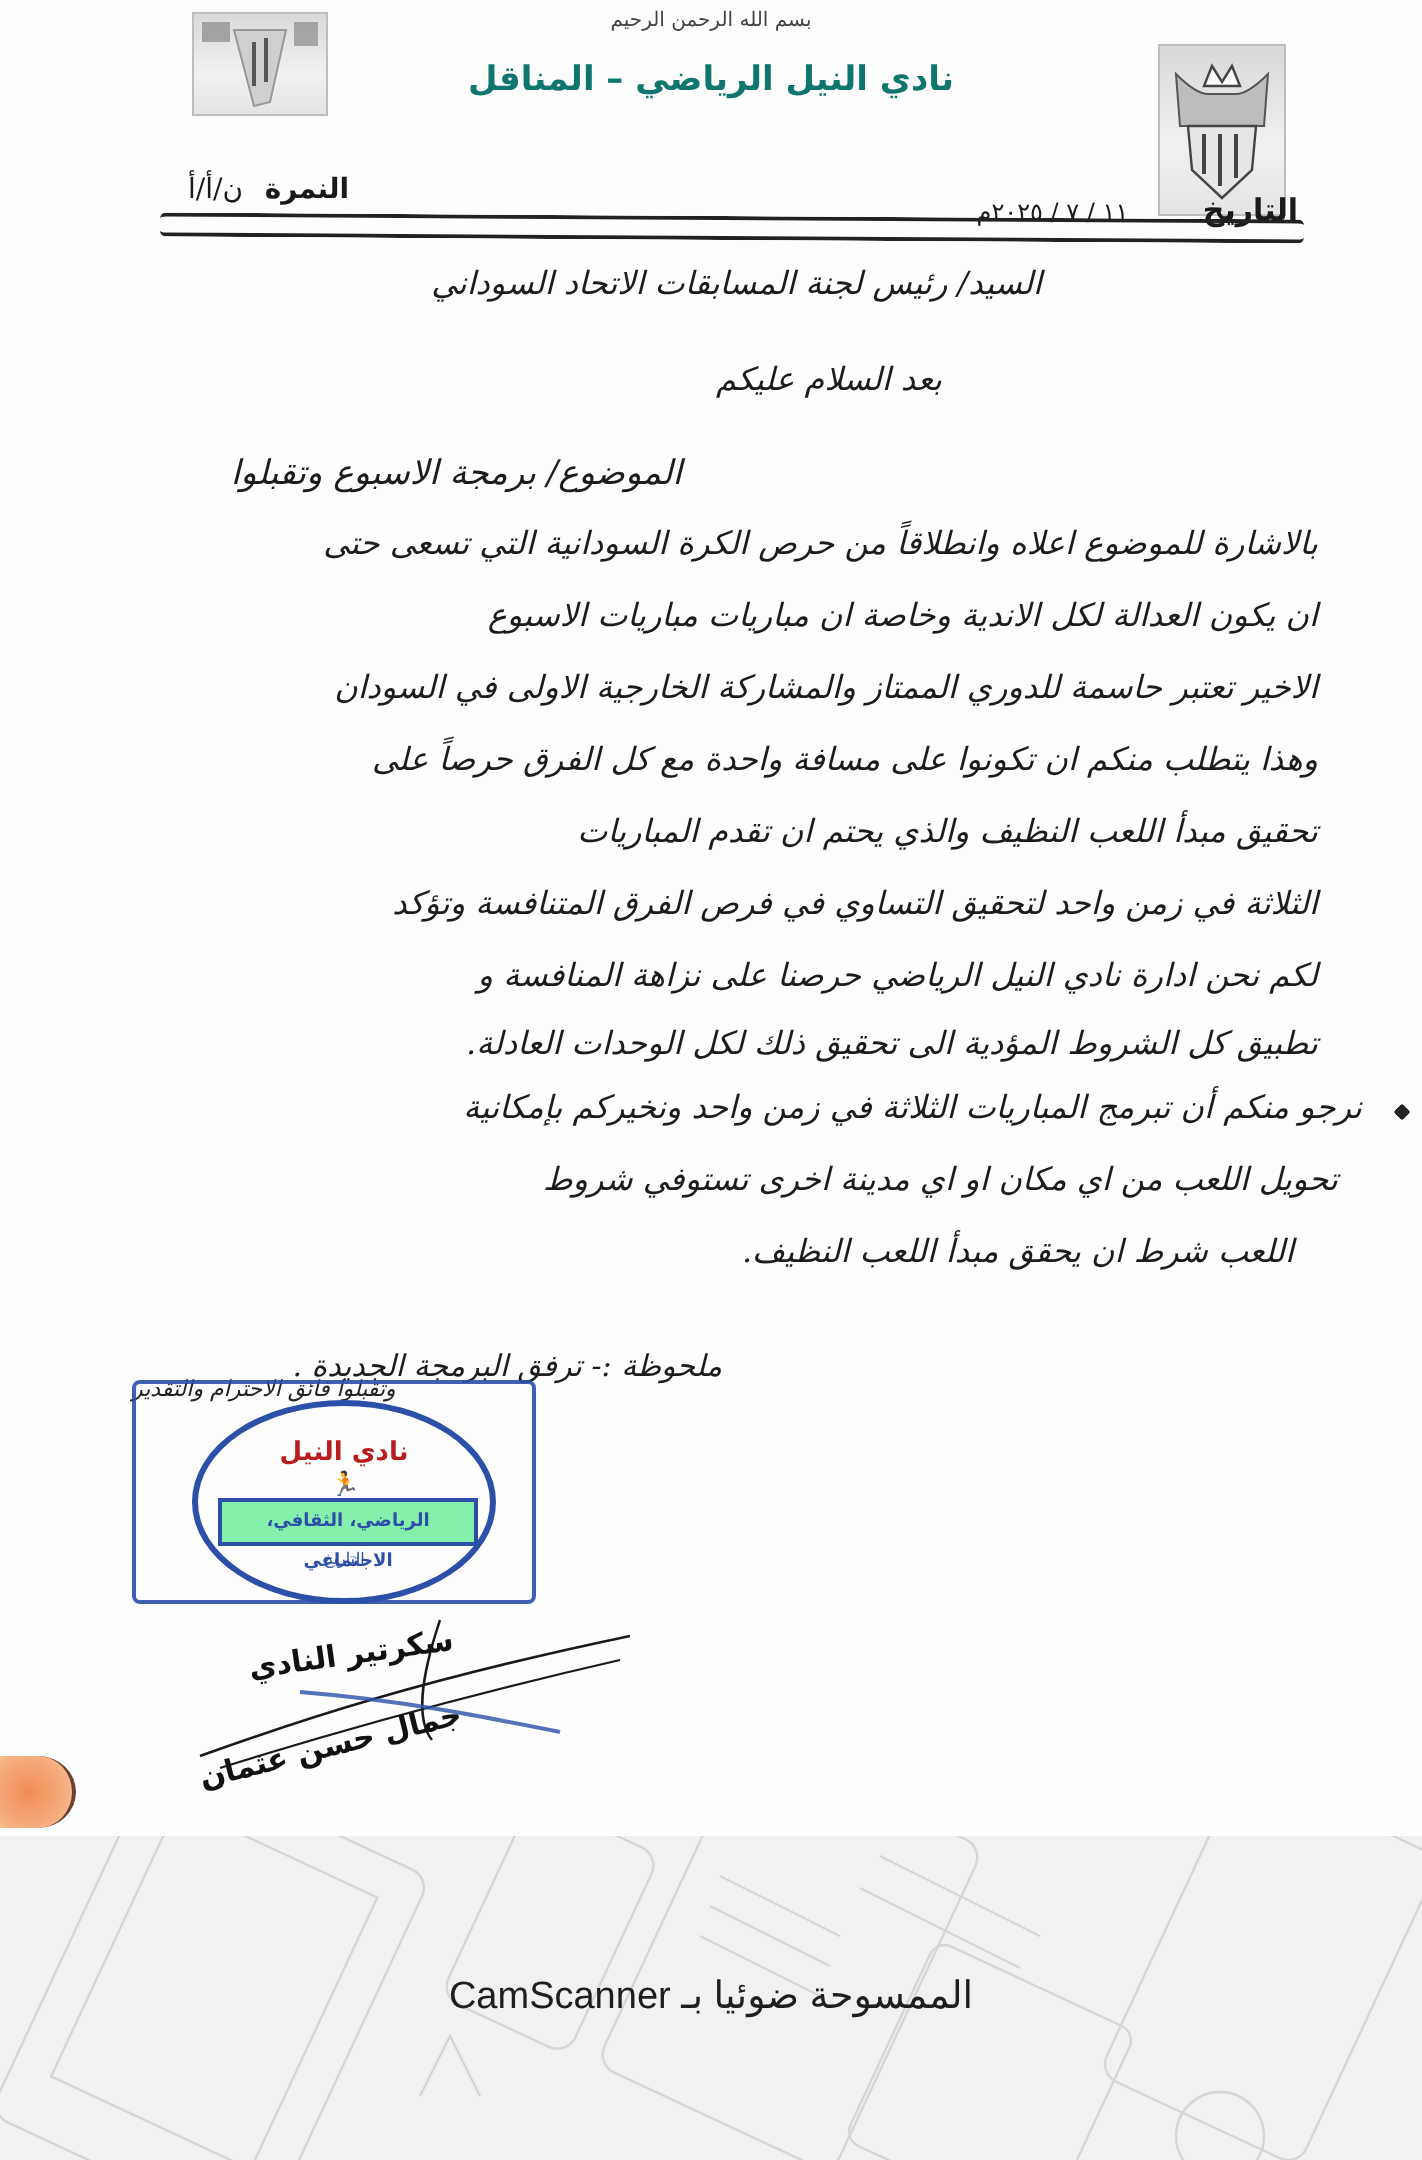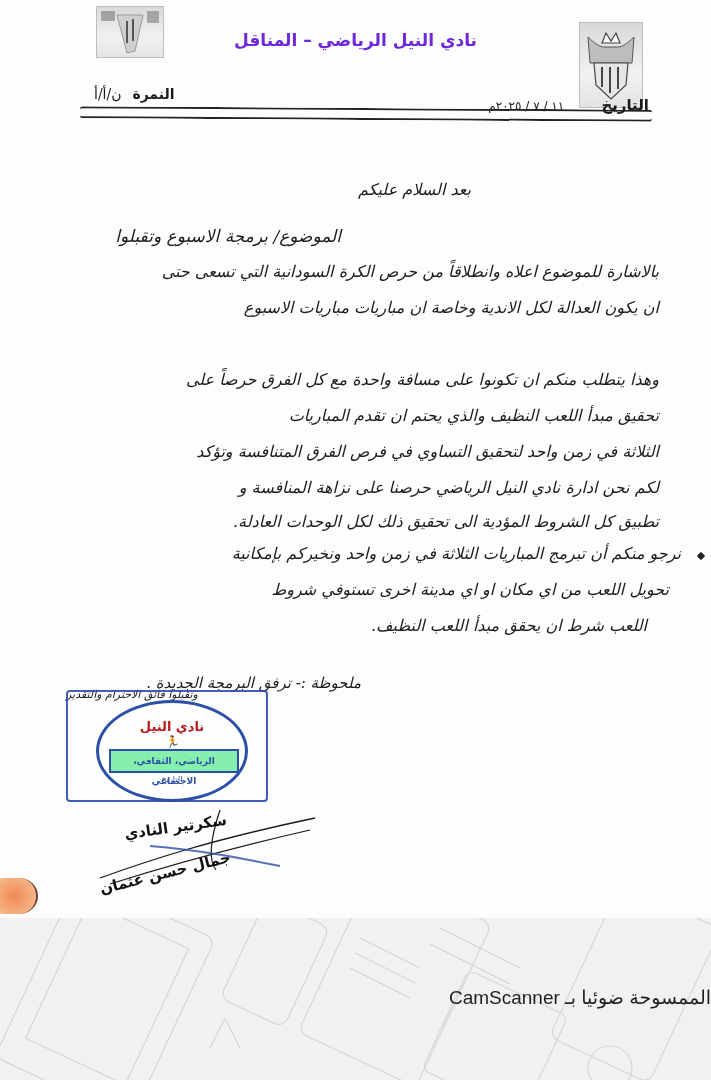--- a/index.html
+++ b/index.html
@@ -13,21 +13,21 @@
       position: absolute; left: 0; top: 0; width: 711px; height: 918px;
       background: #fdfdfd;
     }
     .basmala {
       position: absolute; top: 4px; left: 0; width: 711px; text-align: center;
       font-family: "DejaVu Serif", serif; font-size: 10px; color: #444; direction: rtl;
     }
     .club-name {
       position: absolute; top: 30px; left: 0; width: 711px; text-align: center;
       font-family: "DejaVu Sans", sans-serif; font-weight: bold; font-size: 17px;
-      color: #6d28d9; direction: rtl;
+      color: #0f766e; direction: rtl;
     }
     .logo {
       position: absolute; background: linear-gradient(180deg,#d9d9d9,#f1f1f1 60%,#e4e4e4);
       border: 1px solid #bdbdbd;
     }
     .logo-right { left: 579px; top: 22px; width: 62px; height: 84px; }
     .logo-left { left: 96px; top: 6px; width: 66px; height: 50px; }
     .logo svg { width: 100%; height: 100%; display: block; }
     .ref-number {
       position: absolute; top: 86px; left: 94px; direction: rtl;
@@ -100,30 +100,31 @@
       position: absolute; left: 0; top: 878px; width: 36px; height: 36px;
       background: radial-gradient(circle at 40% 50%, #f08b54, #f6b183 70%, #fbe0cc);
       border-radius: 0 50% 50% 0; border-right: 2px solid #6d4030;
     }
     .watermark {
       position: absolute; left: 0; top: 918px; width: 711px; height: 162px;
       background: #f1f1f2; overflow: hidden;
     }
     .watermark svg { position: absolute; left: 0; top: 0; }
     .watermark-text {
-      position: absolute; left: 0; top: 986px; width: 711px; text-align: right;
+      position: absolute; left: 0; top: 986px; width: 711px; text-align: center;
       font-family: "Liberation Sans", sans-serif; font-size: 19px; color: #1e1e1e;
       direction: rtl;
     }
   </style>
 </head>
 <body>
 
 <div class="page">
 
+  <div class="basmala">بسم الله الرحمن الرحيم</div>
   <div class="club-name">نادي النيل الرياضي – المناقل</div>
 
   <div class="logo logo-left">
     <svg viewBox="0 0 66 50">
       <rect x="4" y="4" width="14" height="10" fill="#7a7a7a" opacity="0.6"></rect>
       <rect x="50" y="4" width="12" height="12" fill="#6a6a6a" opacity="0.5"></rect>
       <path d="M20 8 L46 8 L38 44 L30 46 Z" fill="#cfcfcf" stroke="#999" stroke-width="1"></path>
       <line x1="30" y1="14" x2="30" y2="36" stroke="#555" stroke-width="2"></line>
       <line x1="36" y1="12" x2="36" y2="34" stroke="#555" stroke-width="2"></line>
     </svg>
@@ -145,25 +146,27 @@
     <span class="val">ن/أ/أ</span>
   </div>
 
   <div class="date-line">
     <span>التاريخ</span>
     <span class="val">١١ / ٧ / ٢٠٢٥م</span>
   </div>
 
   <div class="header-rule"></div>
 
+  <div class="hand addressee">السيد/ رئيس لجنة المسابقات الاتحاد السوداني</div>
   <div class="hand greeting">بعد السلام عليكم</div>
   <div class="hand subject">الموضوع/ برمجة الاسبوع وتقبلوا</div>
 
   <div class="hand body-line" style="top:262px; right:52px;">بالاشارة للموضوع اعلاه وانطلاقاً من حرص الكرة السودانية التي تسعى حتى</div>
   <div class="hand body-line" style="top:298px; right:52px;">ان يكون العدالة لكل الاندية وخاصة ان مباريات مباريات الاسبوع</div>
+  <div class="hand body-line" style="top:334px; right:52px;">الاخير تعتبر حاسمة للدوري الممتاز والمشاركة الخارجية الاولى في السودان</div>
   <div class="hand body-line" style="top:370px; right:52px;">وهذا يتطلب منكم ان تكونوا على مسافة واحدة مع كل الفرق حرصاً على</div>
   <div class="hand body-line" style="top:406px; right:52px;">تحقيق مبدأ اللعب النظيف والذي يحتم ان تقدم المباريات</div>
   <div class="hand body-line" style="top:442px; right:52px;">الثلاثة في زمن واحد لتحقيق التساوي في فرص الفرق المتنافسة وتؤكد</div>
   <div class="hand body-line" style="top:478px; right:52px;">لكم نحن ادارة نادي النيل الرياضي حرصنا على نزاهة المنافسة و</div>
   <div class="hand body-line" style="top:512px; right:52px;">تطبيق كل الشروط المؤدية الى تحقيق ذلك لكل الوحدات العادلة.</div>
 
   <div class="bullet"></div>
   <div class="hand body-line" style="top:544px; right:30px;">نرجو منكم أن تبرمج المباريات الثلاثة في زمن واحد ونخيركم بإمكانية</div>
   <div class="hand body-line" style="top:580px; right:42px;">تحويل اللعب من اي مكان او اي مدينة اخرى تستوفي شروط</div>
   <div class="hand body-line" style="top:616px; right:64px;text-align:center;">اللعب شرط ان يحقق مبدأ اللعب النظيف.</div>

